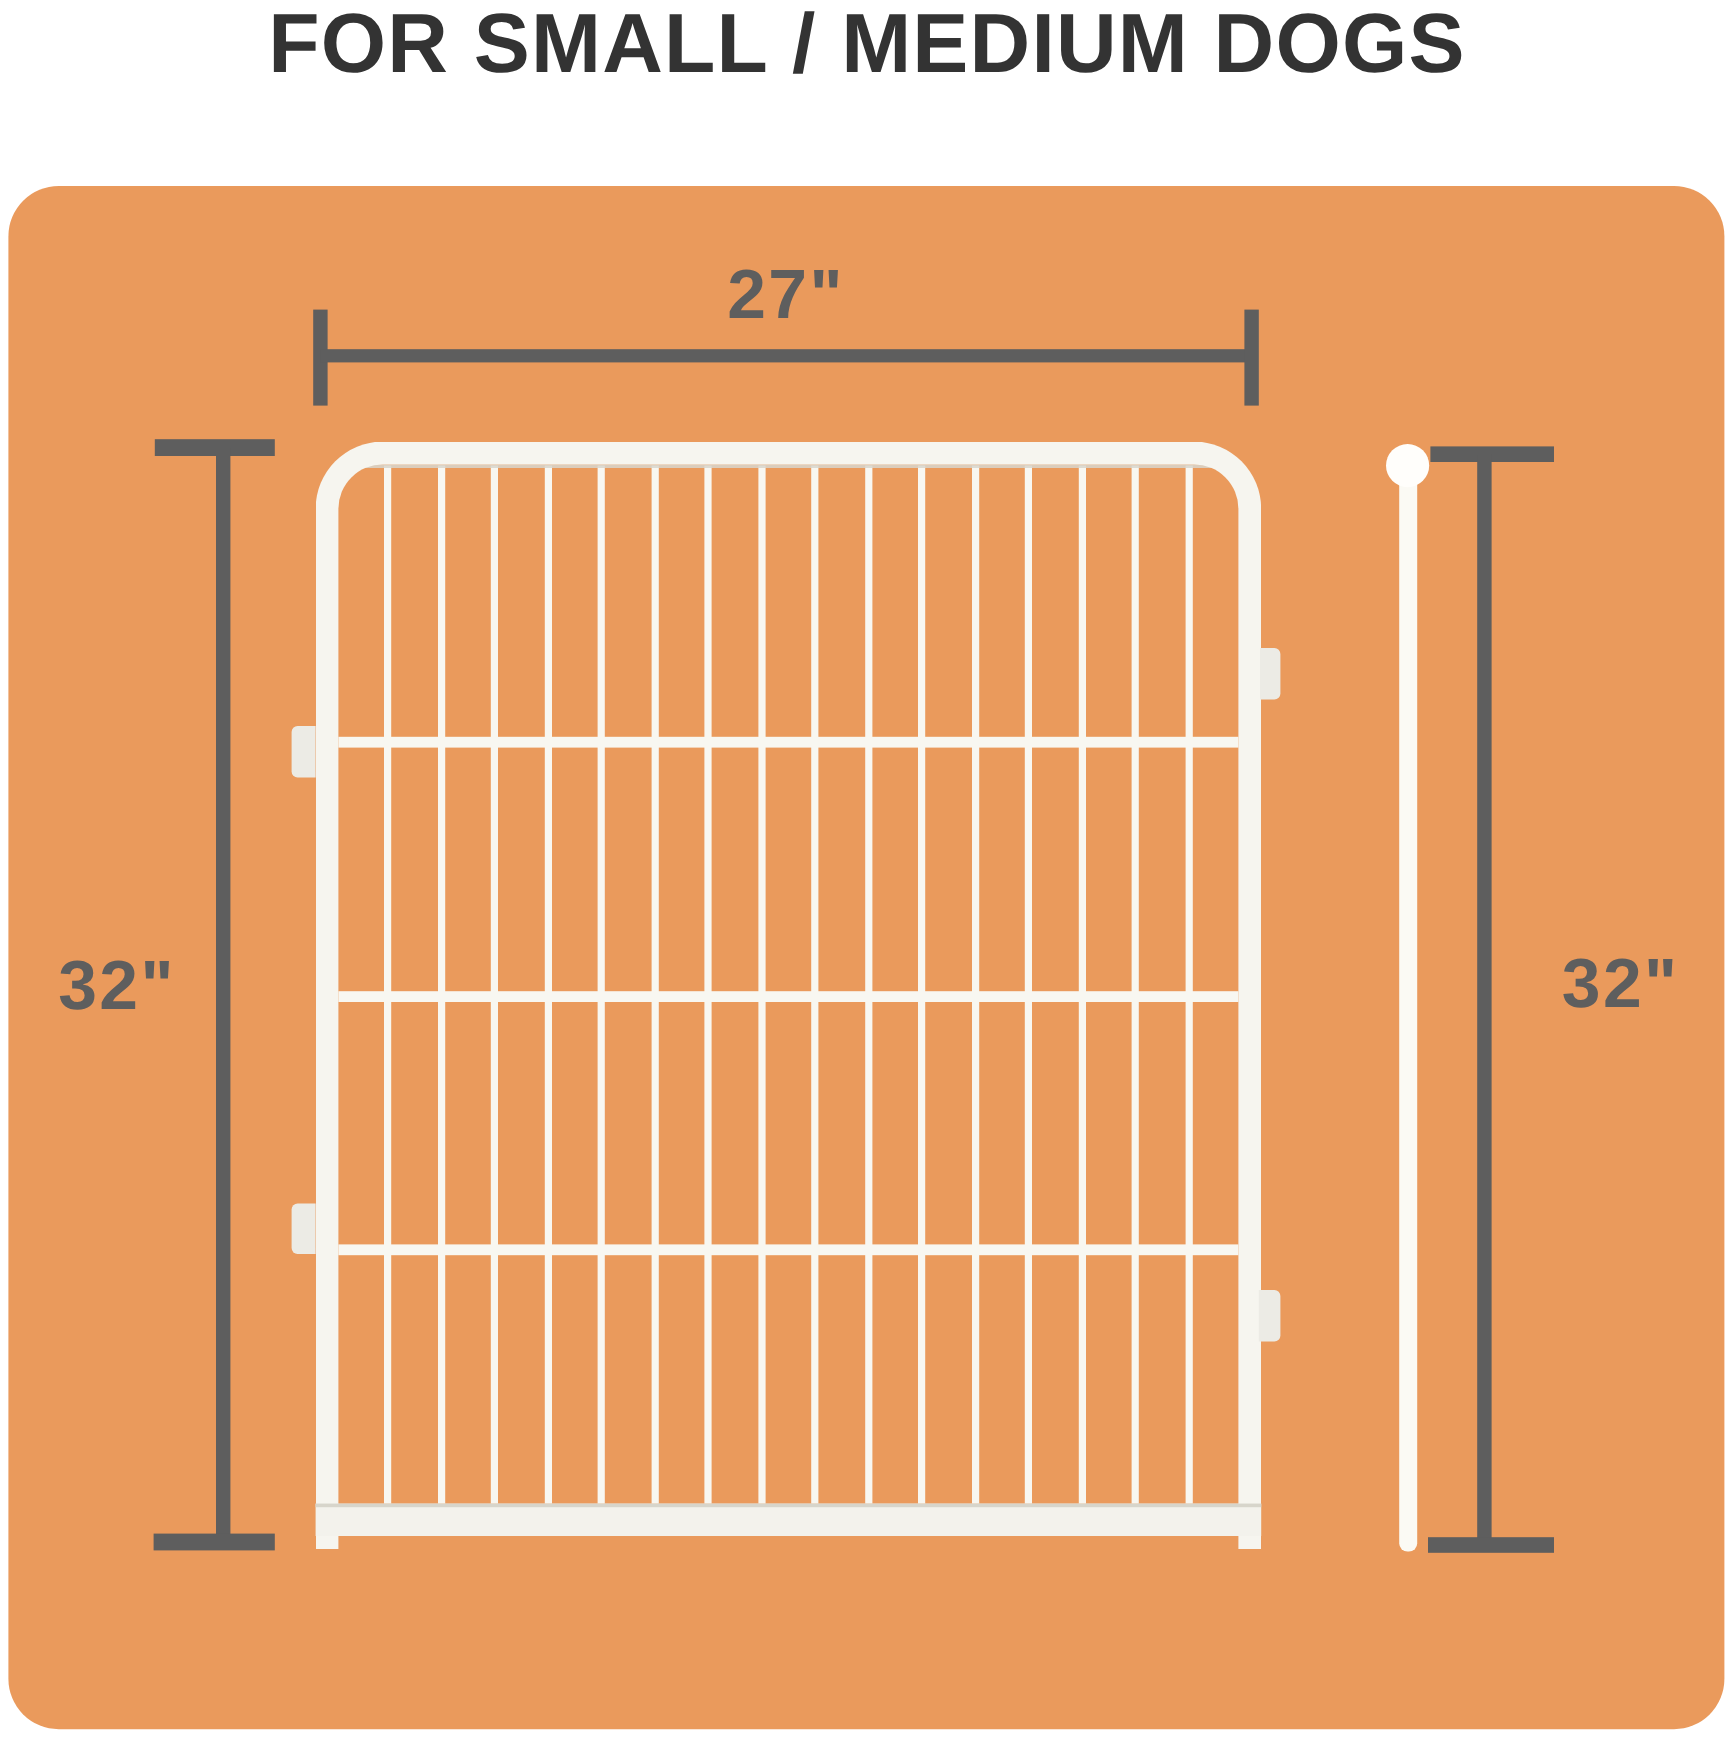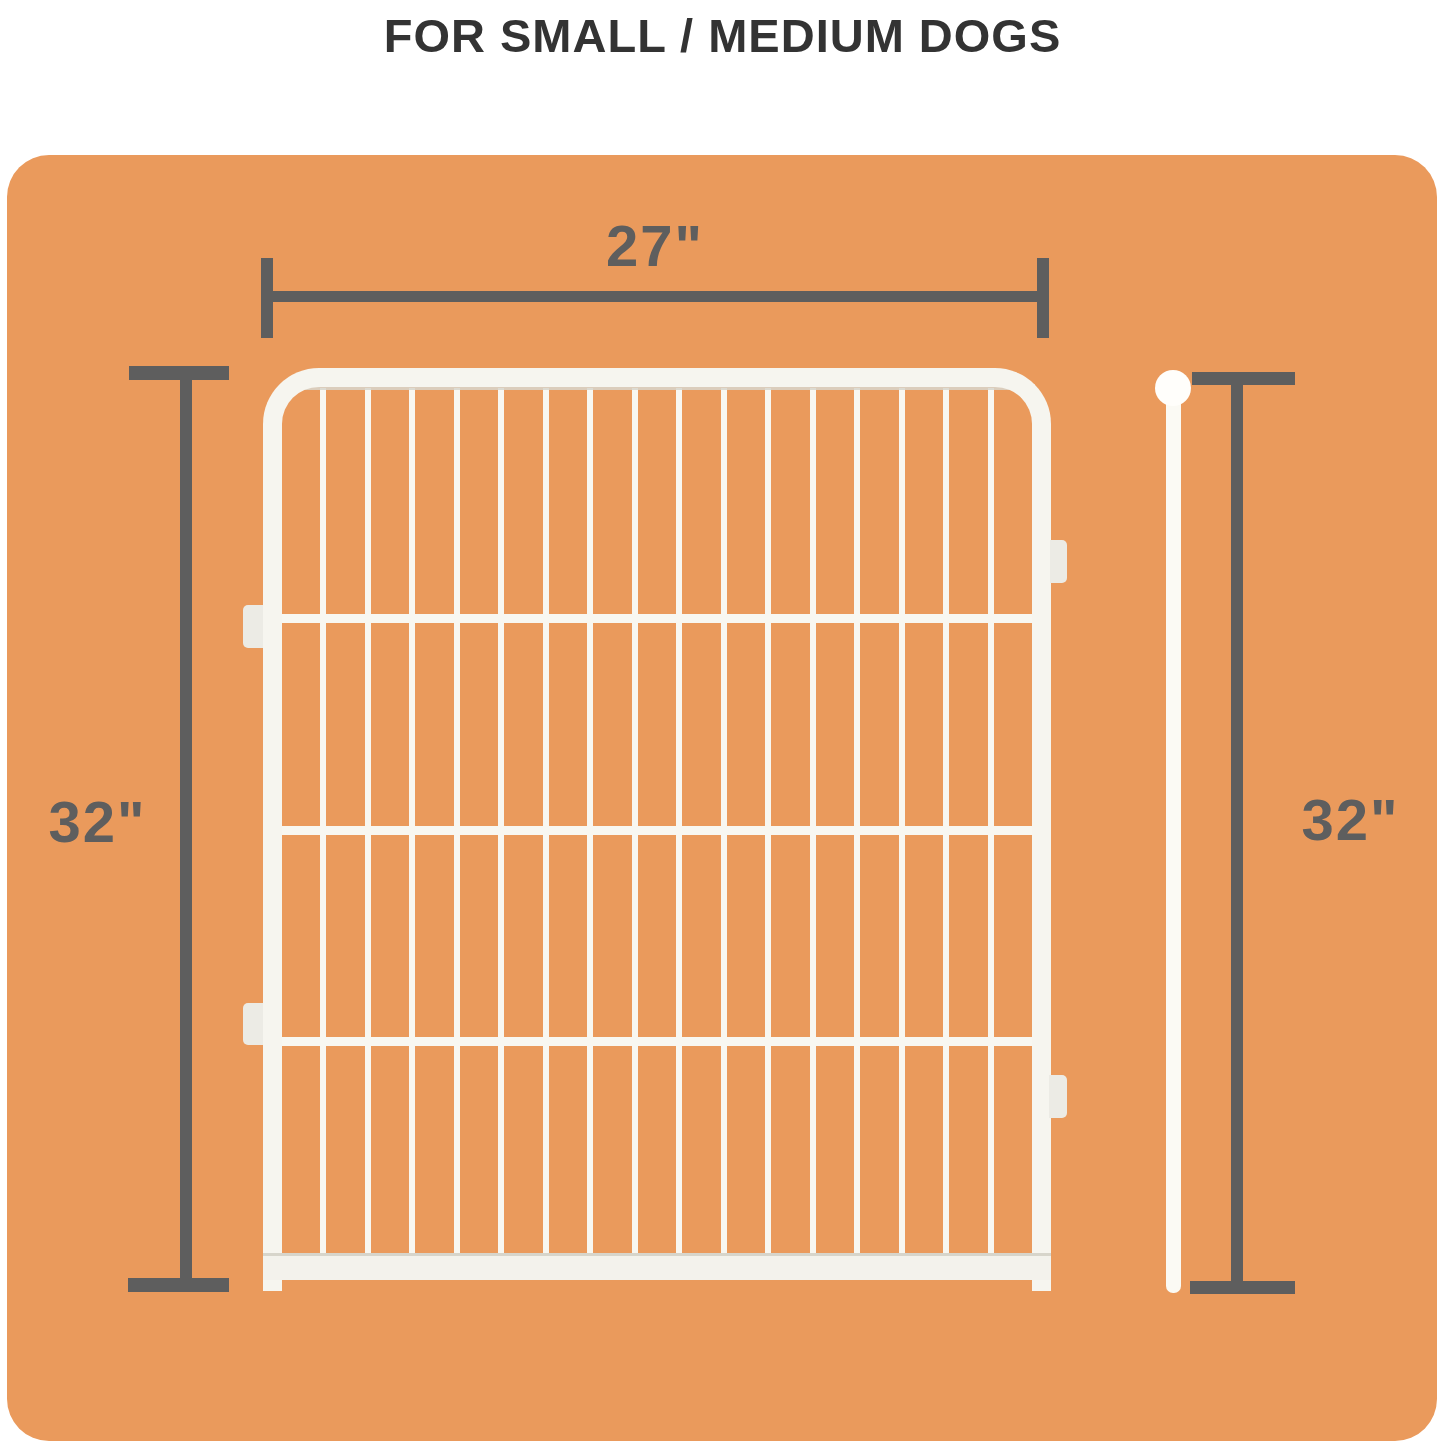--- a/index.html
+++ b/index.html
@@ -3,21 +3,21 @@
 <meta charset="utf-8">
 <style>
   html,body { margin:0; padding:0; background:#ffffff; }
   .page {
     position:relative; width:1445px; height:1452px; overflow:hidden;
     background: var(--c-background, #ffffff);
     font-family:"Liberation Sans", sans-serif;
   }
   .title {
     position:absolute; top:0; left:0; width:100%; margin:0;
-    text-align:center; line-height:72px; font-size:47px; font-weight:800;
+    text-align:center; line-height:72px; font-size:70px; font-weight:800;
     letter-spacing:1px; color: var(--c-title_text, #333333);
   }
   .panel {
     position:absolute; left:7px; top:155px; width:1430px; height:1286px;
     background: var(--c-panel, #EA9A5C); border-radius:42px;
   }
   
   .dim { position:absolute; background: var(--c-dimension_lines, #5E5E5E); }
   .dim-label {
     position:absolute; font-weight:700; font-size:58px; letter-spacing:2px;

